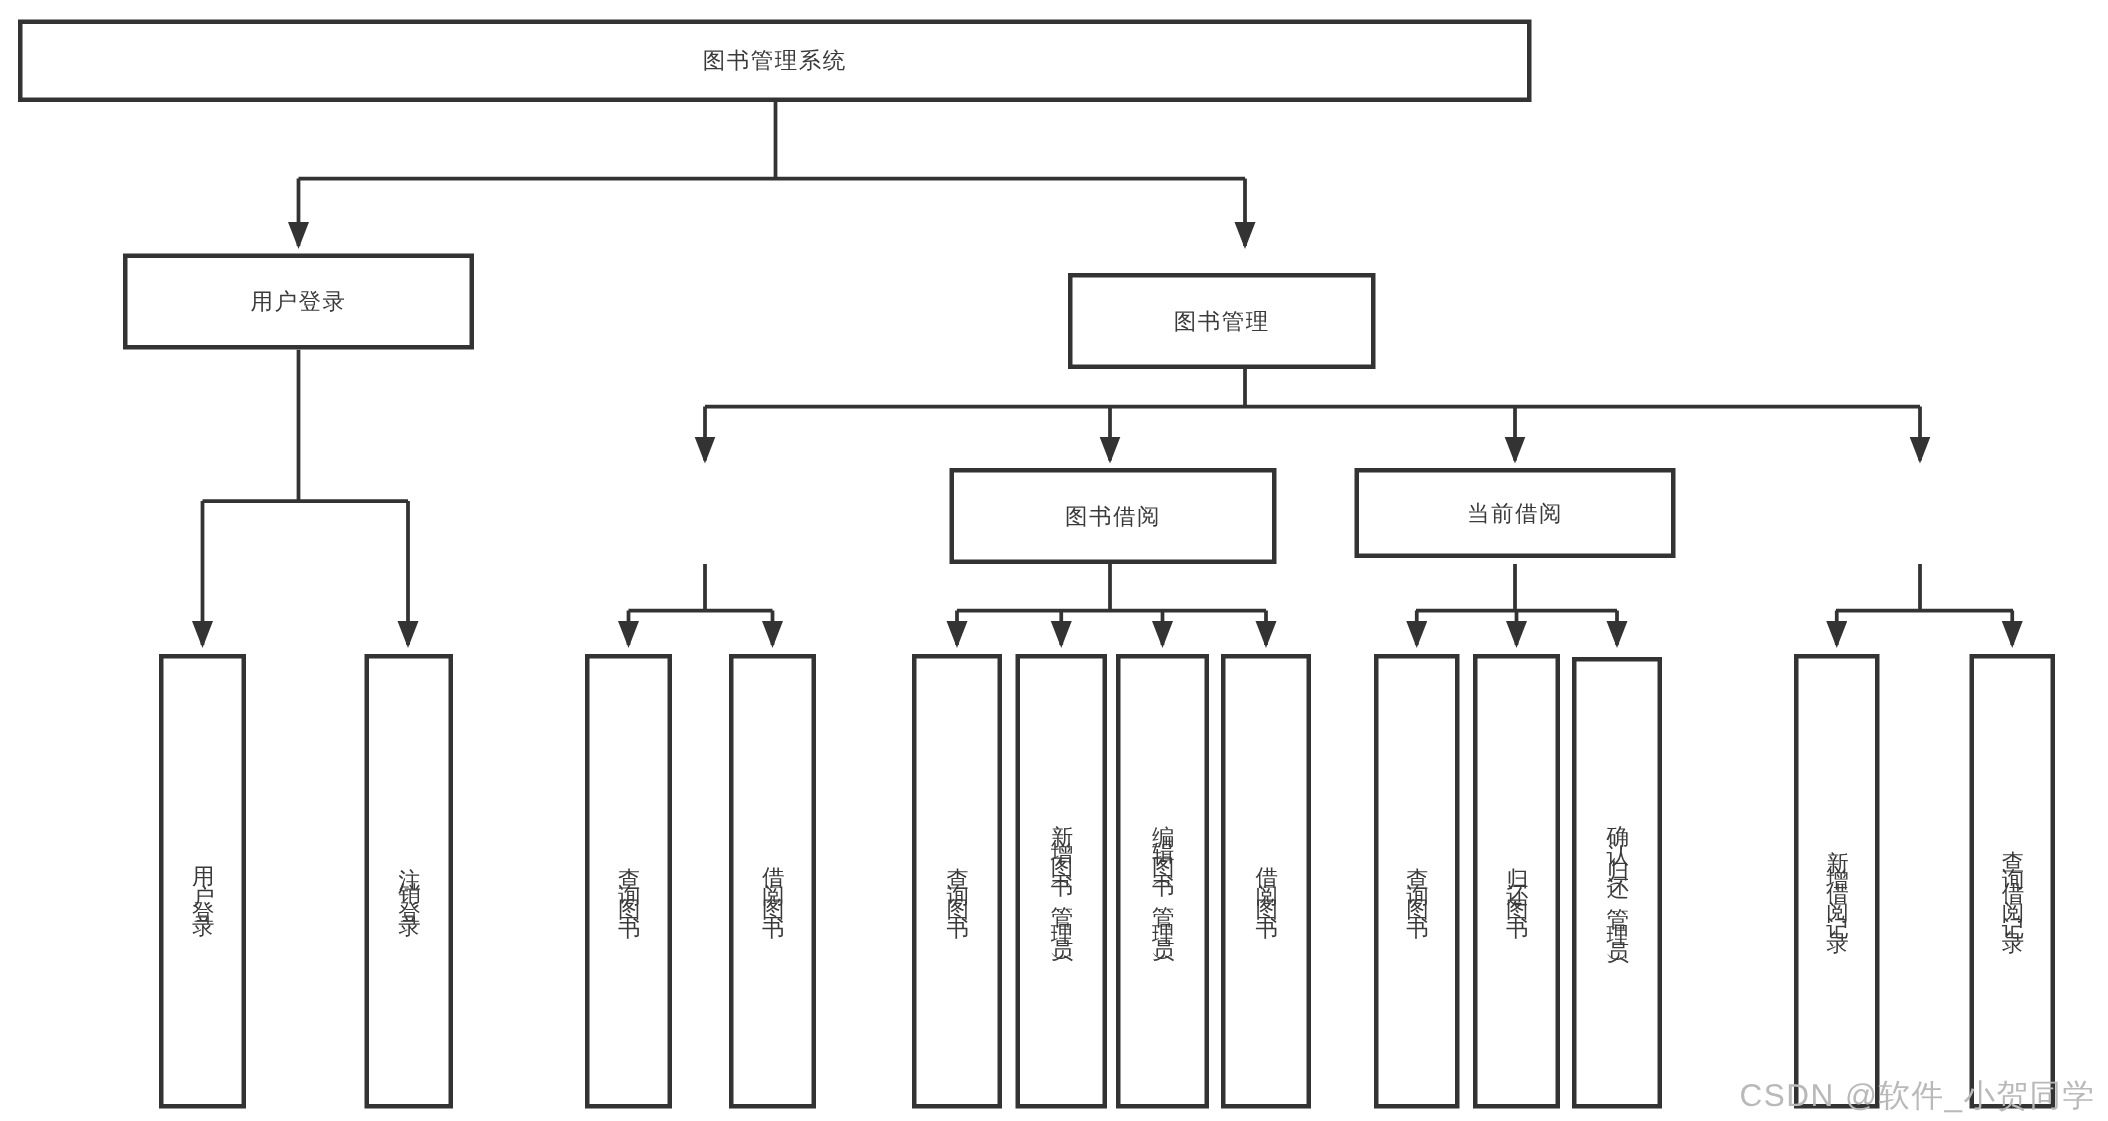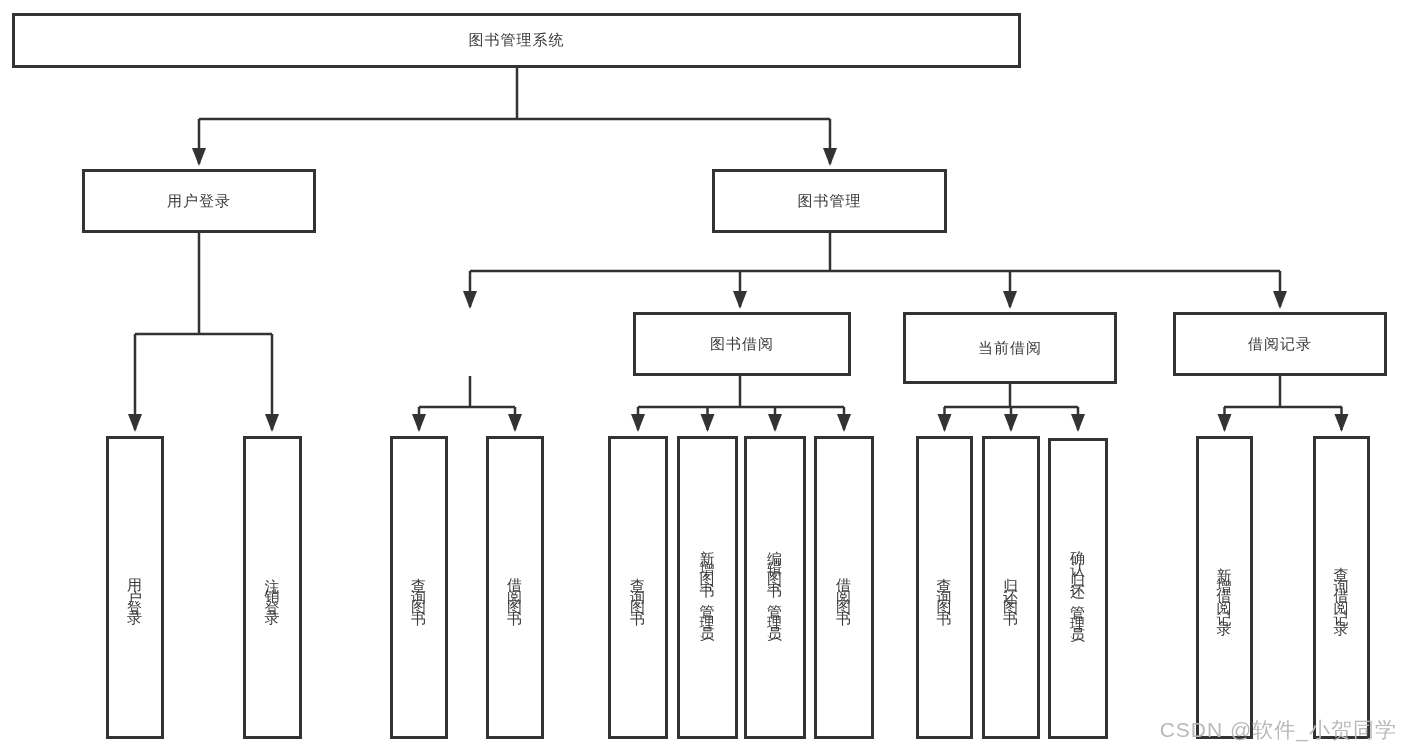--- a/index.html
+++ b/index.html
@@ -90,32 +90,29 @@
     </g>
   </svg>
 
   <div class="node" style="left:12px;top:13px;width:1009px;height:55px;">
     <span>图书管理系统</span>
   </div>
 
   <div class="node" style="left:82px;top:169px;width:234px;height:64px;">
     <span>用户登录</span>
   </div>
-  <div class="node" style="left:712px;top:169px;width:235px;height:64px;font-family:Liberation Mono, monospace;">
+  <div class="node" style="left:712px;top:182px;width:205px;height:64px;font-family:Liberation Mono, monospace;">
     <span>图书管理</span>
   </div>
 
   <div class="node" style="left:633px;top:312px;width:218px;height:64px;">
     <span>图书借阅</span>
   </div>
-  <div class="node" style="left:903px;top:312px;width:214px;height:72px;">
+  <div class="node" style="left:903px;top:312px;width:214px;height:60px;">
     <span>当前借阅</span>
-  </div>
-  <div class="node" style="left:1173px;top:312px;width:214px;height:64px;">
-    <span>借阅记录</span>
   </div>
 
   <div class="node leaf" style="left:106px;top:436px;width:58px;height:303px;">
     <span>用户登录</span>
   </div>
   <div class="node leaf" style="left:243px;top:436px;width:59px;height:303px;">
     <span>注销登录</span>
   </div>
 
   <div class="node leaf" style="left:390px;top:436px;width:58px;height:303px;">

